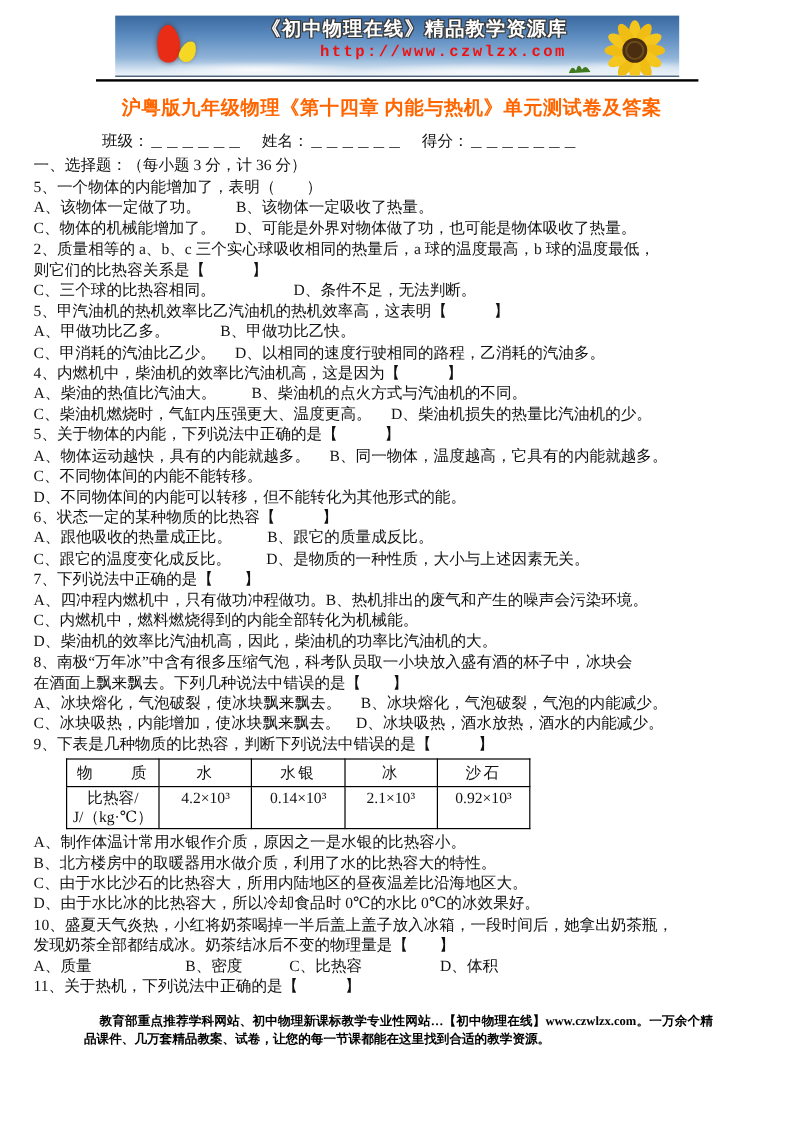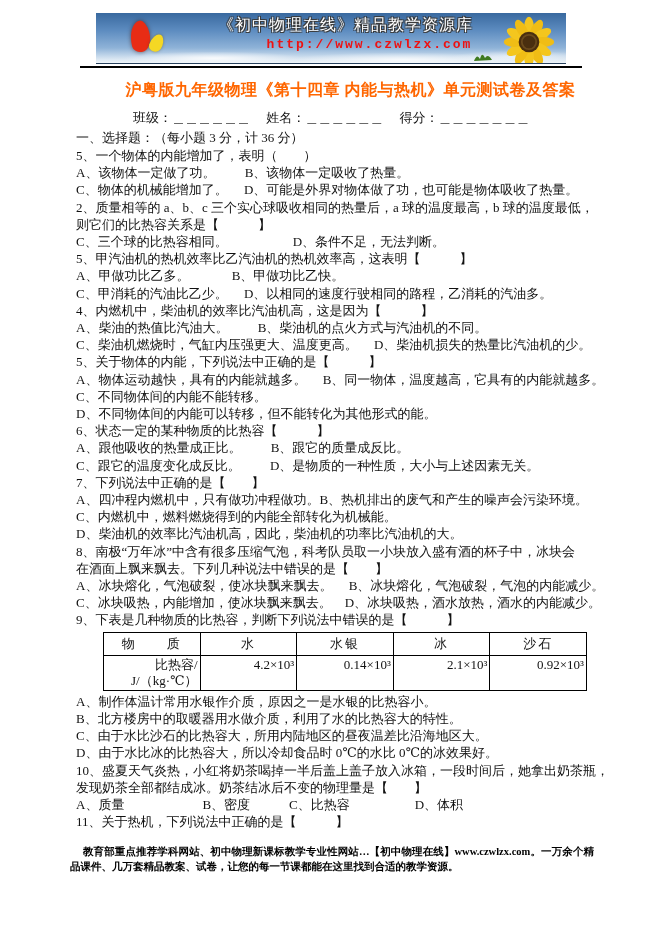--- a/index.html
+++ b/index.html
@@ -41,36 +41,36 @@
     background:#f5d824;
     border-radius:60% 40% 55% 45% / 70% 55% 45% 30%;
     transform:rotate(18deg);
     box-shadow:0 0 3px rgba(90,70,10,.5);
   }
   .banner-text{
     position:absolute;left:90px;top:3px;width:320px;z-index:3;
     text-align:center;line-height:1.15;
   }
   .banner-site-title{
-    font-weight:normal;font-size:16px;letter-spacing:1px;color:#ffffff;
+    font-weight:bold;font-size:16px;letter-spacing:1px;color:#ffffff;
     text-shadow:1px 1px 0 #3a3a3a,-1px 1px 0 #3a3a3a,1px -1px 0 #3a3a3a,-1px -1px 0 #3a3a3a;
     white-space:nowrap;
   }
   .banner-site-url{
     font-weight:bold;font-size:13px;letter-spacing:2px;color:#ee1111;
     font-family:"Liberation Mono","DejaVu Sans Mono",monospace;
     text-decoration:none;display:inline-block;margin-top:1px;margin-left:48px;
   }
   .sunflower{position:absolute;right:10px;bottom:-6px;z-index:2;}
   .grass{position:absolute;right:72px;bottom:2px;z-index:2;}
   .banner-underline{
     width:502px;height:2px;margin:2px auto 0;background:#000;
   }
   
-  .doc{padding:10px 16px 0 76px;}
+  .doc{padding:10px 16px 0 28px;}
   .doc-title{
     text-align:center;
     font-size:16px;font-weight:bold;color:#ff6600;
     margin:2px 0 8px -20px;
     letter-spacing:.5px;
     white-space:nowrap;
   }
   .info-line{
     font-size:13px;line-height:18px;margin:0 0 2px 0;
     padding-left:57px;white-space:nowrap;
@@ -78,30 +78,30 @@
   .section-header{
     font-size:13px;font-weight:normal;line-height:18px;margin:0;white-space:nowrap;
   }
   .line{
     font-size:13px;line-height:17.2px;margin:0;white-space:nowrap;
   }
   
   table.spec-table{
     border-collapse:collapse;
     margin:3px 0 2px 27px;
-    table-layout:fixed;width:484px;
+    table-layout:fixed;width:387px;
   }
   table.spec-table td,table.spec-table th{
     border:1.6px solid #000;
     font-size:13px;font-weight:normal;
     text-align:center;padding:1px 2px;
     font-family:"Liberation Serif","DejaVu Serif",serif;
   }
   table.spec-table th{height:20px;letter-spacing:2px;}
-  table.spec-table td{height:32px;vertical-align:top;text-align:right;}
+  table.spec-table td{height:32px;vertical-align:top;}
   td.rowlabel{line-height:16px;vertical-align:middle !important;letter-spacing:0;}
   td.val{padding-top:3px;}
   
   .footer{
     margin:14px 24px 0 70px;
     width:524px;
     font-size:10.5px;font-weight:bold;line-height:15px;
     text-indent:13px;color:#000;
     text-align:justify;
   }

